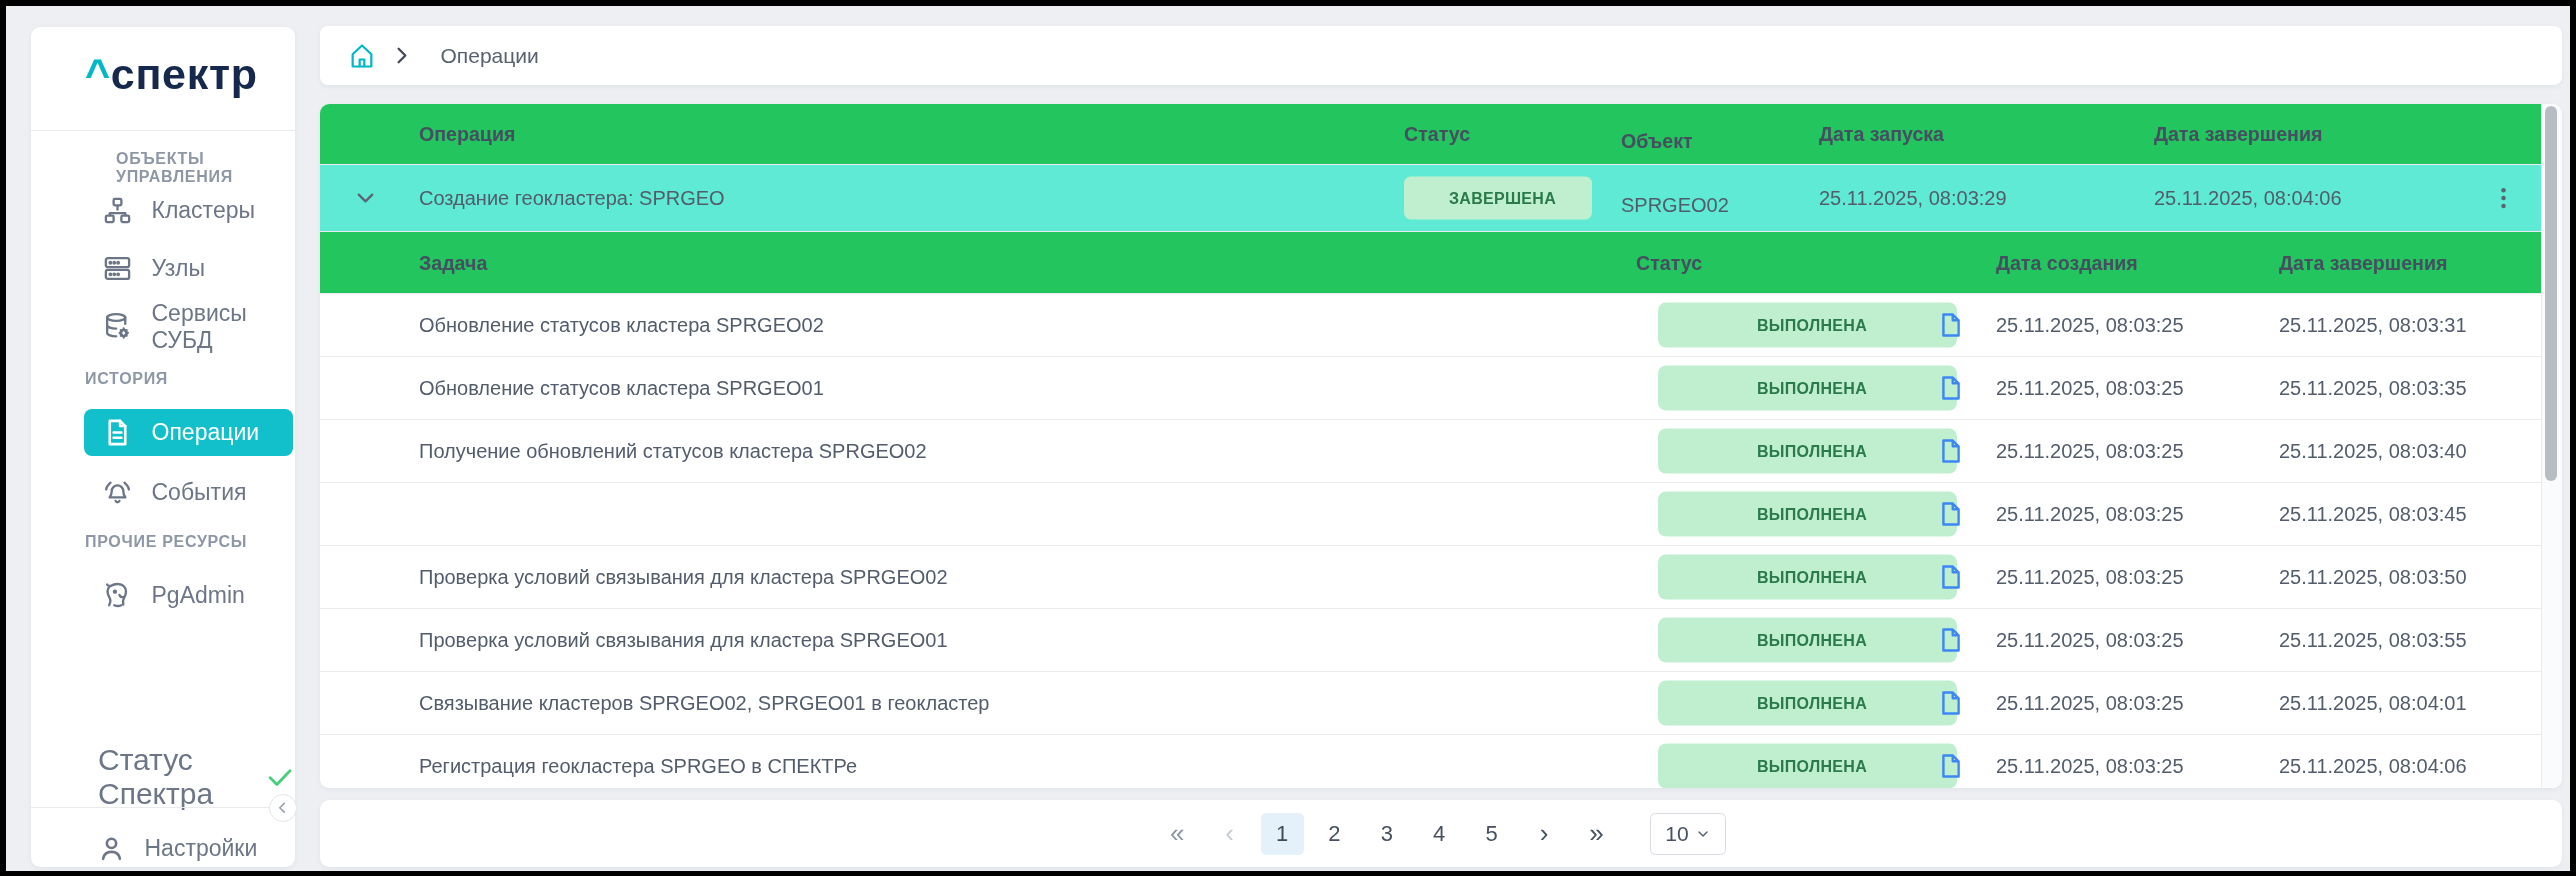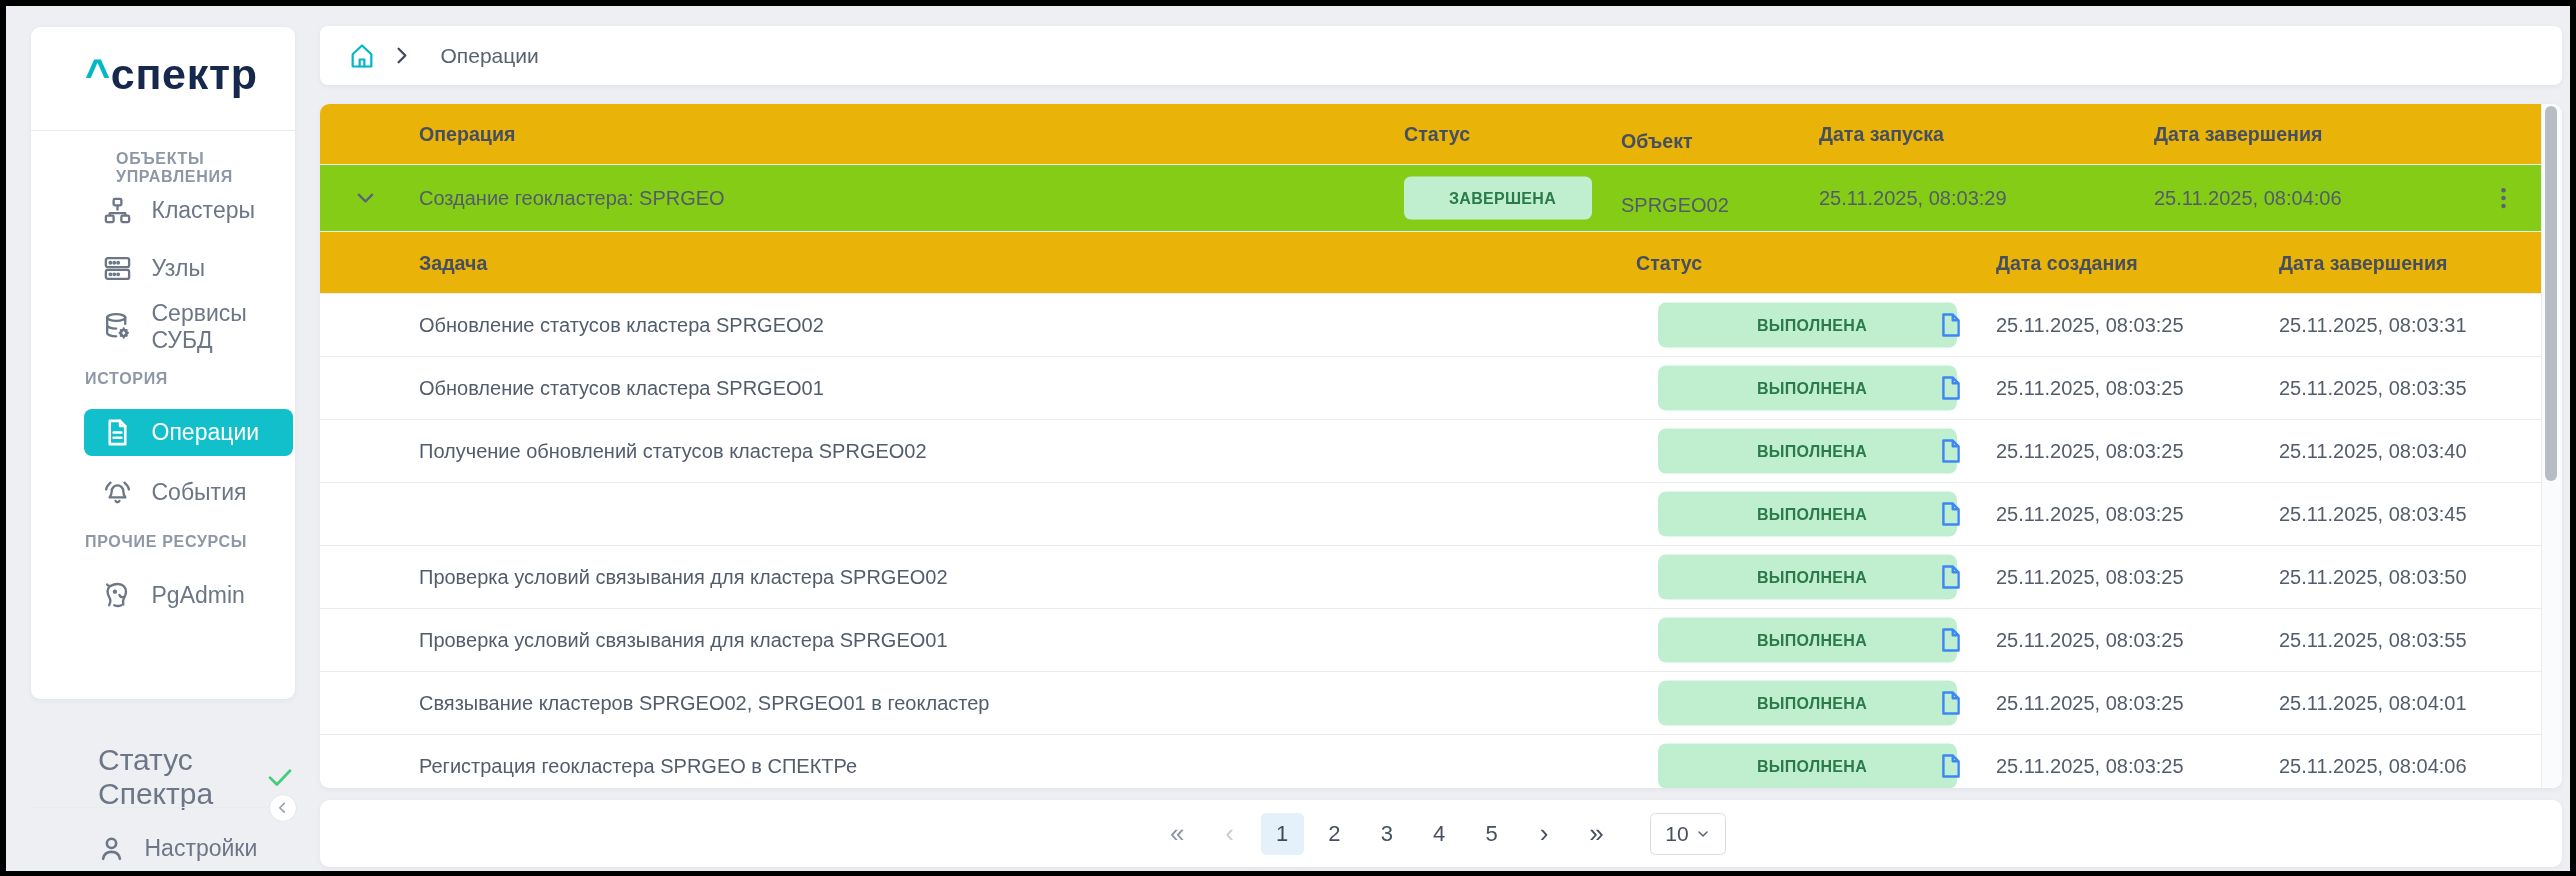--- a/index.html
+++ b/index.html
@@ -9,21 +9,21 @@
     box-sizing:border-box;
     border:6px solid #000;
     background:#edeff3;
     font-family:"Liberation Sans", sans-serif;
     overflow:hidden;
     color:#525c6b;
   }
   .card{position:absolute;background:#fff;border-radius:9.4px;box-shadow:0 1.3px 5.4px rgba(20,30,50,0.05);}
 
   
-  .sidebar{left:25px;top:21px;width:264px;height:672px;}
+  .sidebar{left:25px;top:21px;width:264px;height:840px;}
   .logo{position:absolute;left:54px;top:23px;font-size:43px;font-weight:bold;letter-spacing:0.7px;}
   .logo .caret{color:#00b8c6;}
   .logo .word{color:#16294d;}
   .sb-divider{position:absolute;left:0;top:103px;width:100%;height:1.3px;background:#e9ebef;}
   .section-label{position:absolute;left:54px;font-size:16px;font-weight:bold;letter-spacing:0.7px;color:#8d97a6;}
   .sb-item{position:absolute;left:53px;width:209px;height:47px;display:flex;align-items:center;color:#6c7686;font-size:23px;cursor:default;}
   .sb-item .ic{width:31px;height:31px;margin-left:17.5px;margin-right:19px;flex:0 0 auto;display:flex;align-items:center;justify-content:center;}
   .sb-item.active{background:#12c0cb;border-radius:8px;color:#fff;}
   .sb-status{position:absolute;left:67px;top:732px;height:35px;display:flex;align-items:center;font-size:30px;color:#6c7686;}
   .sb-status .ic{width:30px;height:30px;margin-left:16px;}
@@ -36,23 +36,23 @@
   .crumbbar{left:314px;top:20px;width:2242px;height:59px;border-radius:8px;display:flex;align-items:center;}
   .crumbbar .home{margin-left:28px;width:28px;height:28px;color:#00b8c6;}
   .crumbbar .sep{margin-left:13.5px;width:23px;height:23px;color:#3f4a58;}
   .crumbbar .crumb{margin-left:28px;font-size:21px;color:#58626f;}
 
   
   .tablecard{left:314px;top:98px;width:2242px;height:684px;overflow:hidden;}
   .scrollzone{position:absolute;top:0;right:0;width:20px;height:100%;background:#fafbfc;border-left:1.3px solid #e9ebef;}
   .scrollthumb{position:absolute;top:2px;left:3.4px;width:12px;height:375px;border-radius:6px;background:#b8bdc4;}
   .row{position:relative;box-sizing:border-box;border-bottom:1.3px solid #e9ebef;width:2221px;}
-  .hrow{background:#eab308;}
+  .hrow{background:#22c55e;}
   .h-outer{height:61px;}
-  .oprow{height:67px;background:#84cc16;}
+  .oprow{height:67px;background:#5eead4;}
   .h-inner{height:62px;}
   .taskrow{height:63px;background:#fff;}
   .cell{position:absolute;top:50%;transform:translateY(-50%);white-space:nowrap;}
   .hcell{font-size:19.6px;font-weight:bold;color:#454f5f;}
   .bcell{font-size:20px;color:#525c6b;}
   .c-op{left:99px;}
   .c-status{left:1084px;}
   .c-obj{left:1301px;margin-top:7px;}
   .c-start{left:1499px;}
   .c-end{left:1834px;}

